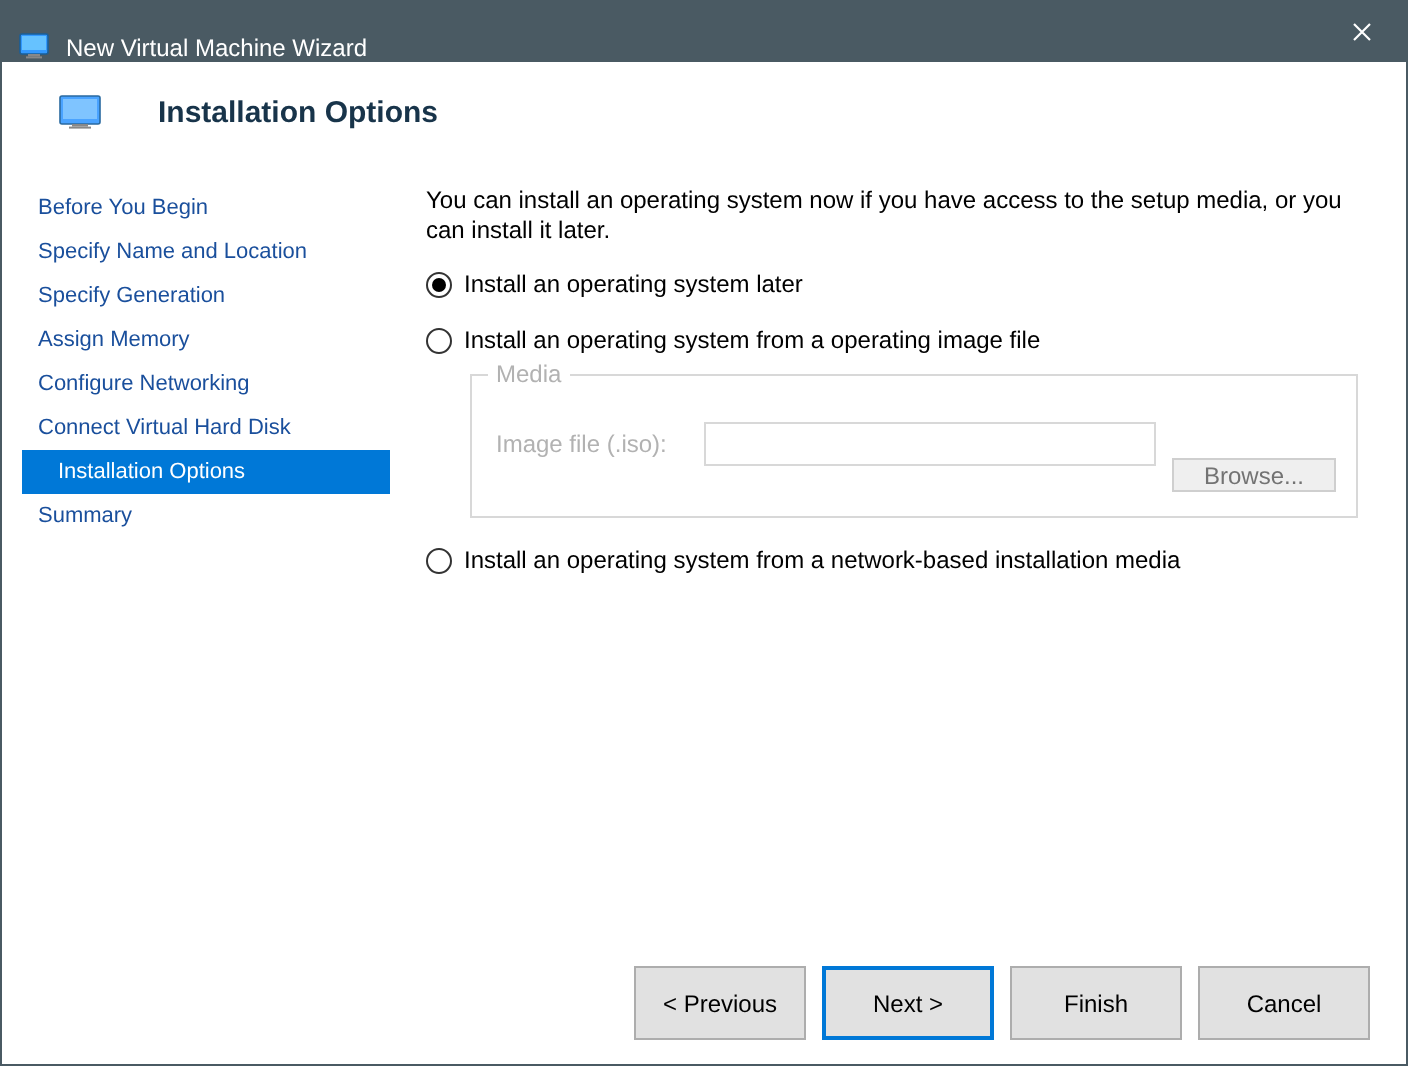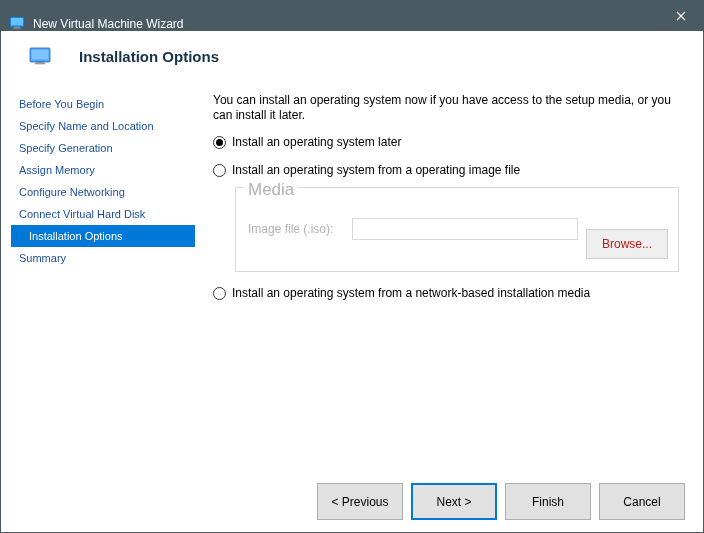--- a/index.html
+++ b/index.html
@@ -100,39 +100,39 @@
     margin: 2px 6px 14px 22px;
     padding: 10px 10px 12px 12px;
     position: relative;
   }
   .fieldset-legend {
     position: absolute;
     top: -8px; left: 8px;
     background: #fff;
     padding: 0 4px;
     color: #b2b2b2;
-    font-size: 17px;
+    font-size: 12px;
   }
   .media-row {
     display: flex;
     align-items: center;
     gap: 8px;
   }
   .media-label { color: #b2b2b2; width: 96px; }
   .iso-input {
     flex: 1;
     height: 22px;
     border: 1px solid #d8d8d8;
     background: #fff;
   }
   .browse-btn {
-    width: 82px; height: 30px;
+    width: 82px; height: 17px;
     border: 1px solid #cfcfcf;
     background: #efefef;
-    color: #b91c1c;
+    color: #737373;
     font-size: 12px;
     display: flex; align-items: center; justify-content: center; margin-top: 31px;
   }
   .footer {
     border-top: 0;
     padding: 14px 18px 0 0;
     display: flex;
     justify-content: flex-end;
     gap: 8px;
   }

